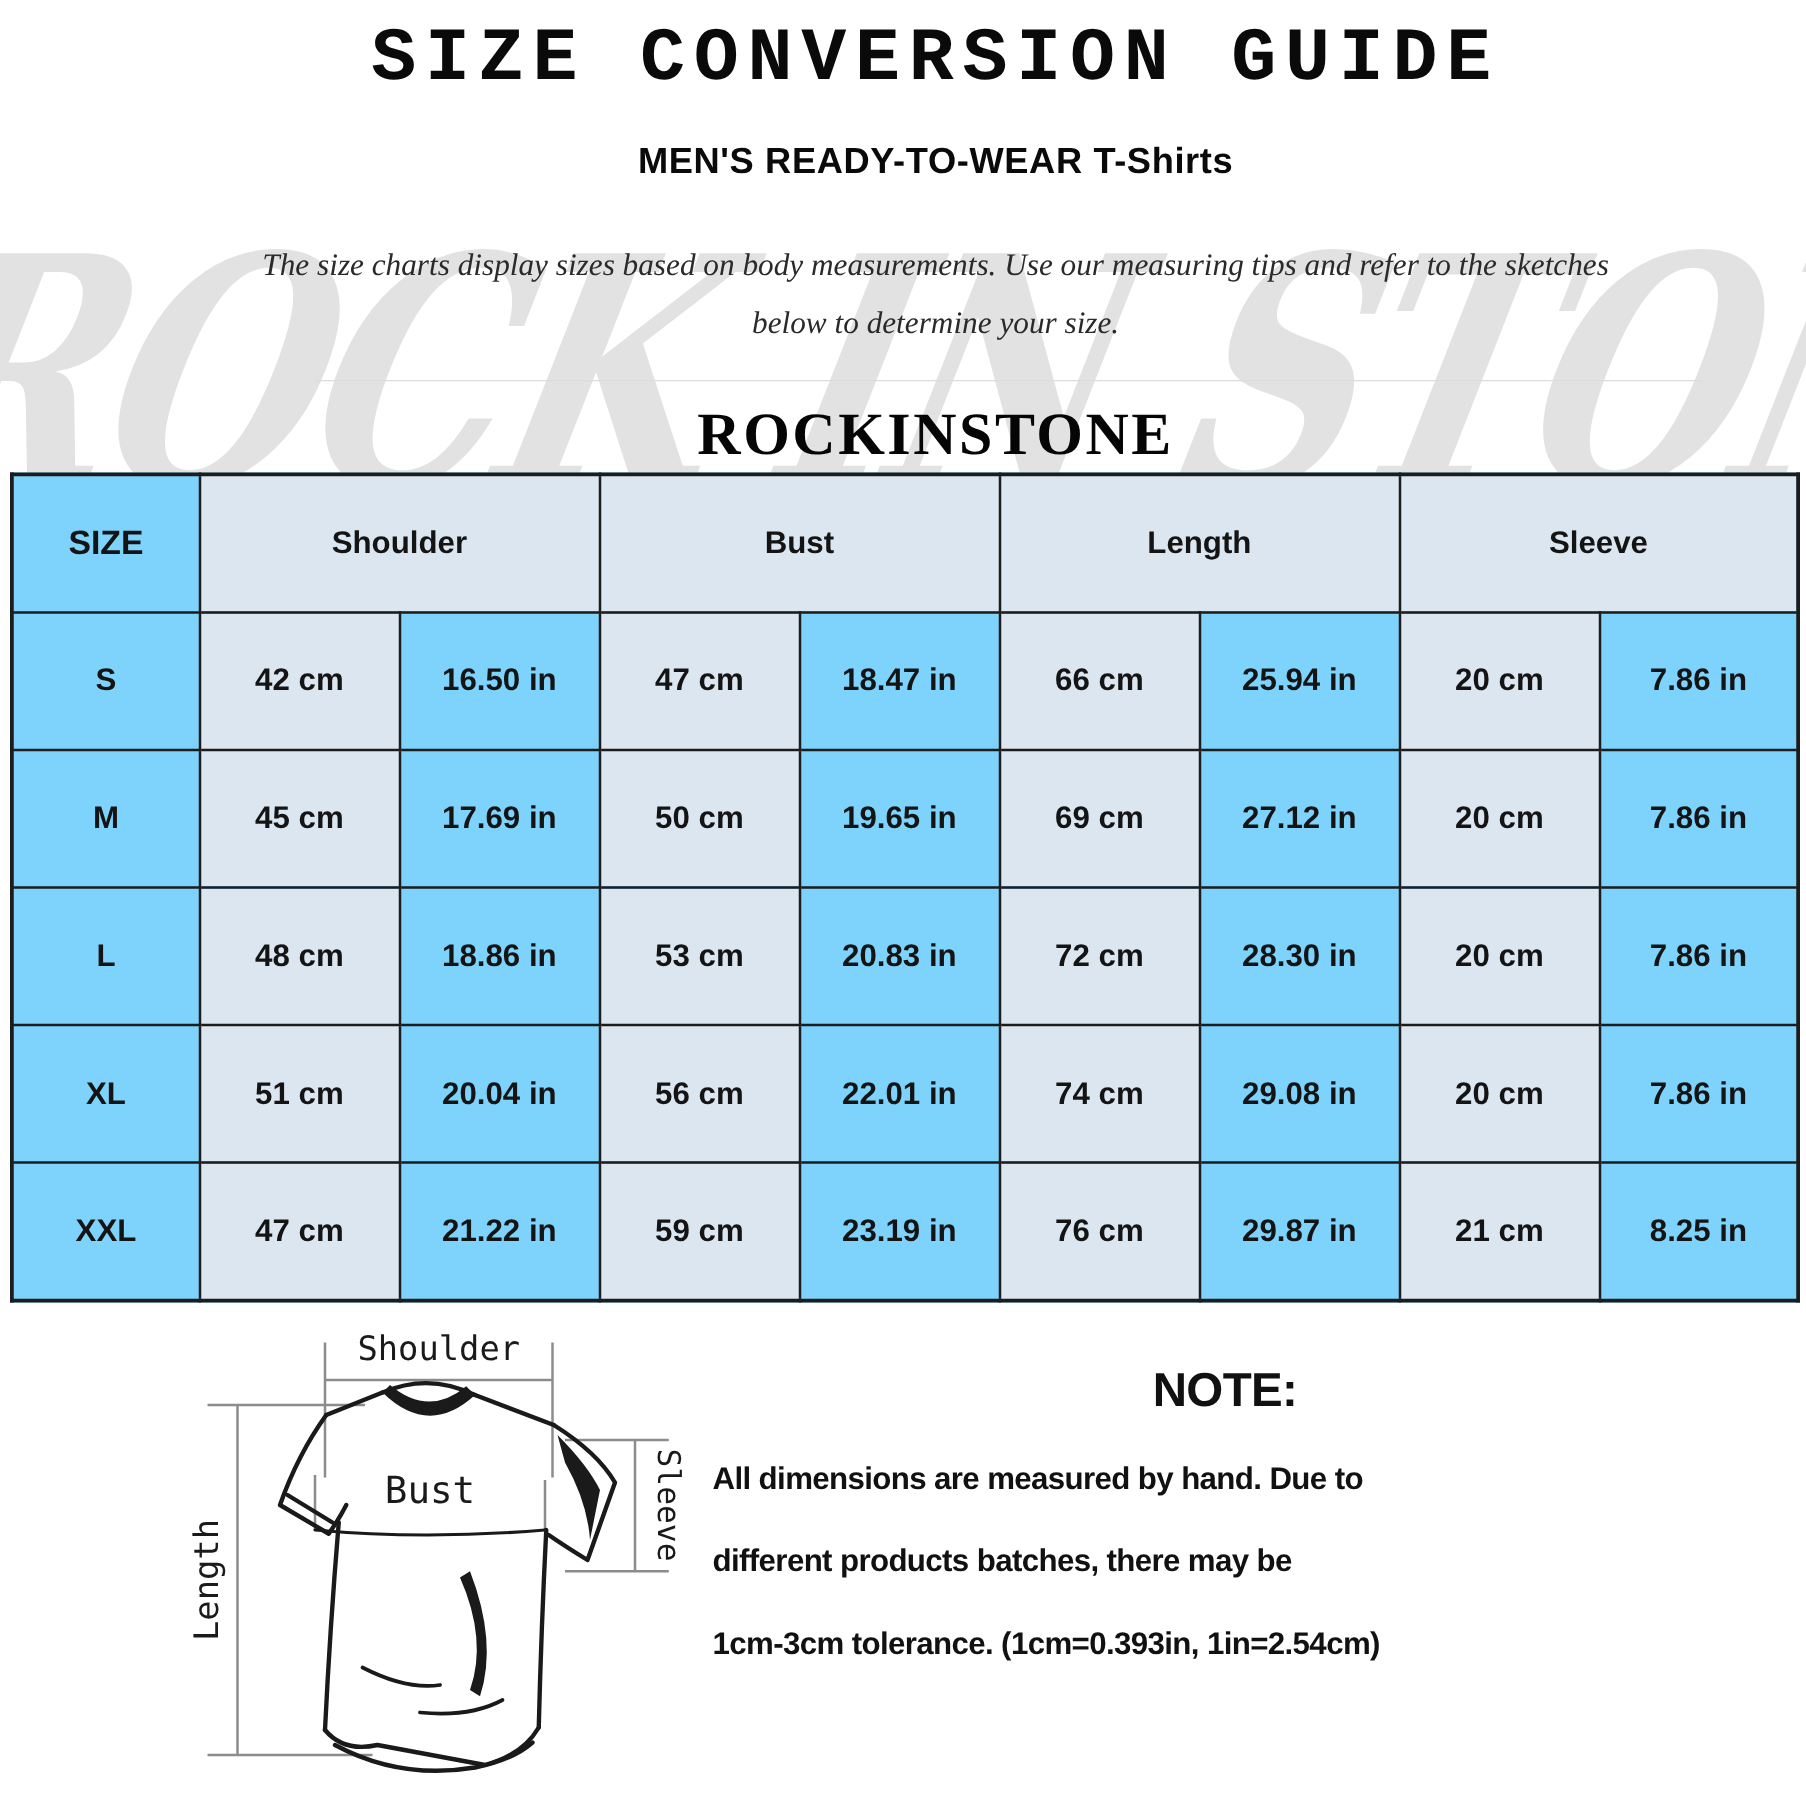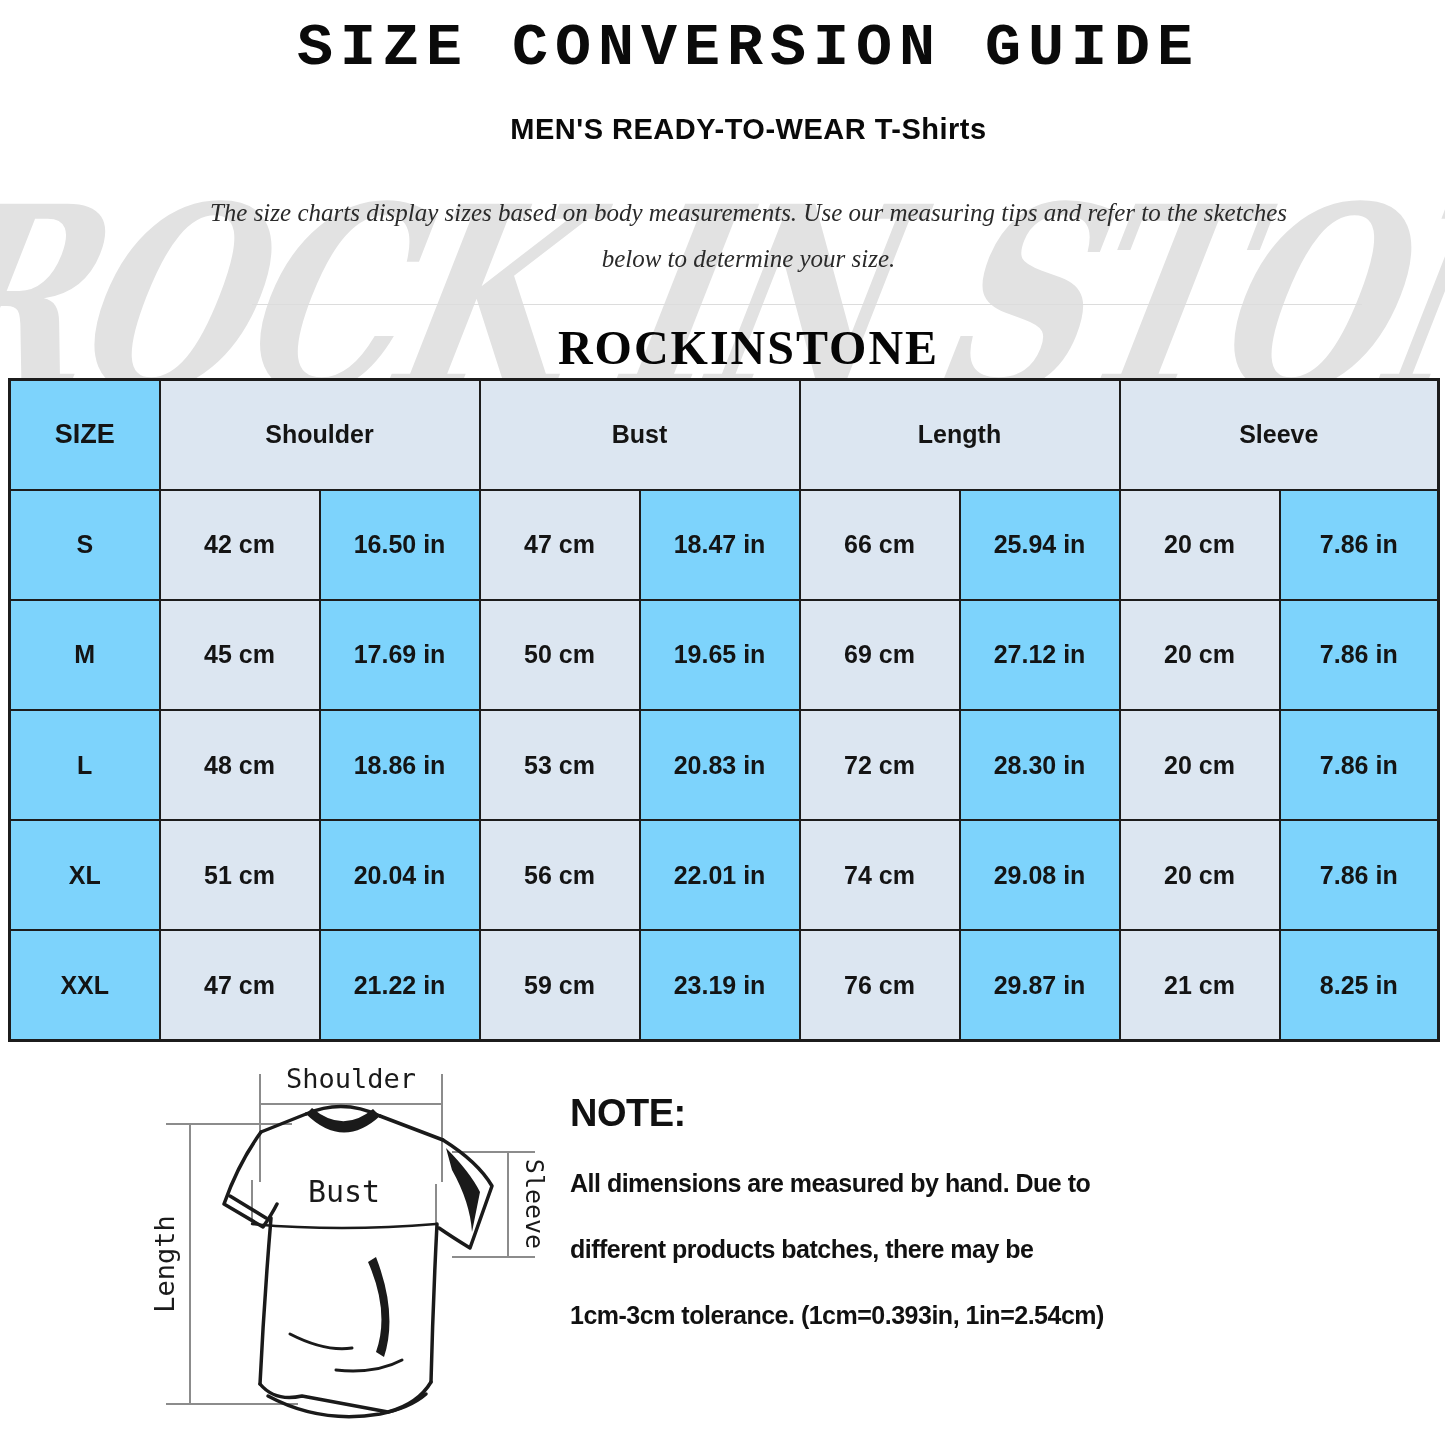--- a/index.html
+++ b/index.html
@@ -29,21 +29,21 @@
   table.size-table td{border:2px solid #1c1c1c;text-align:center;vertical-align:middle;
     padding:0;overflow:hidden;}
   table.size-table{border:3px solid #1c1c1c;}
   td.shaded{background:var(--shade,#dce6f1);}
   tr.hrow{height:83px;}
   
   .diagram{position:absolute;left:140px;top:1052px;z-index:1;}
   .dlabel{font-family:"DejaVu Sans Mono",monospace;font-size:27px;fill:#1a1a1a;}
   
   .note{position:absolute;left:570px;top:1092px;width:820px;z-index:1;}
-  .note .nh{font-size:38px;font-weight:bold;letter-spacing:-0.5px;margin-bottom:34px;}
+  .note .nh{font-size:38px;font-weight:bold;letter-spacing:-0.5px;margin-bottom:34px;text-align:center;}
   .note .nl{font-size:25px;font-weight:bold;letter-spacing:-0.5px;margin-bottom:37px;
     white-space:nowrap;}
 </style>
 </head>
 <body>
 
 <div class="page">
 
   <div class="watermark">ROCK IN STONE</div>
 

